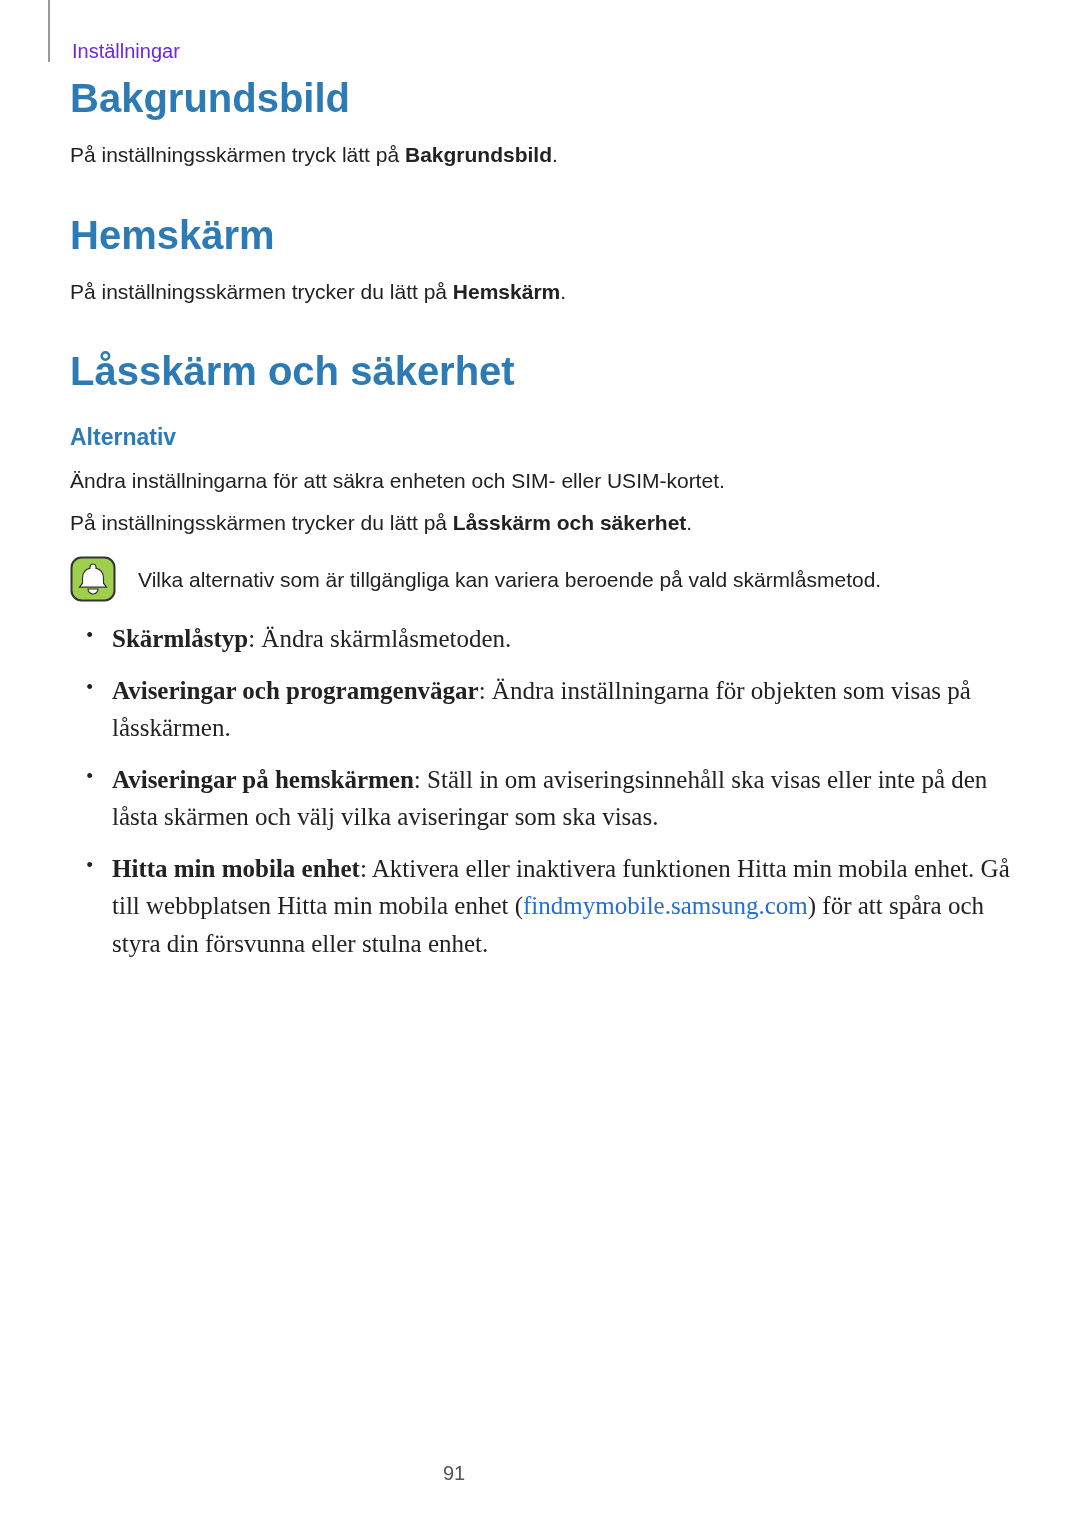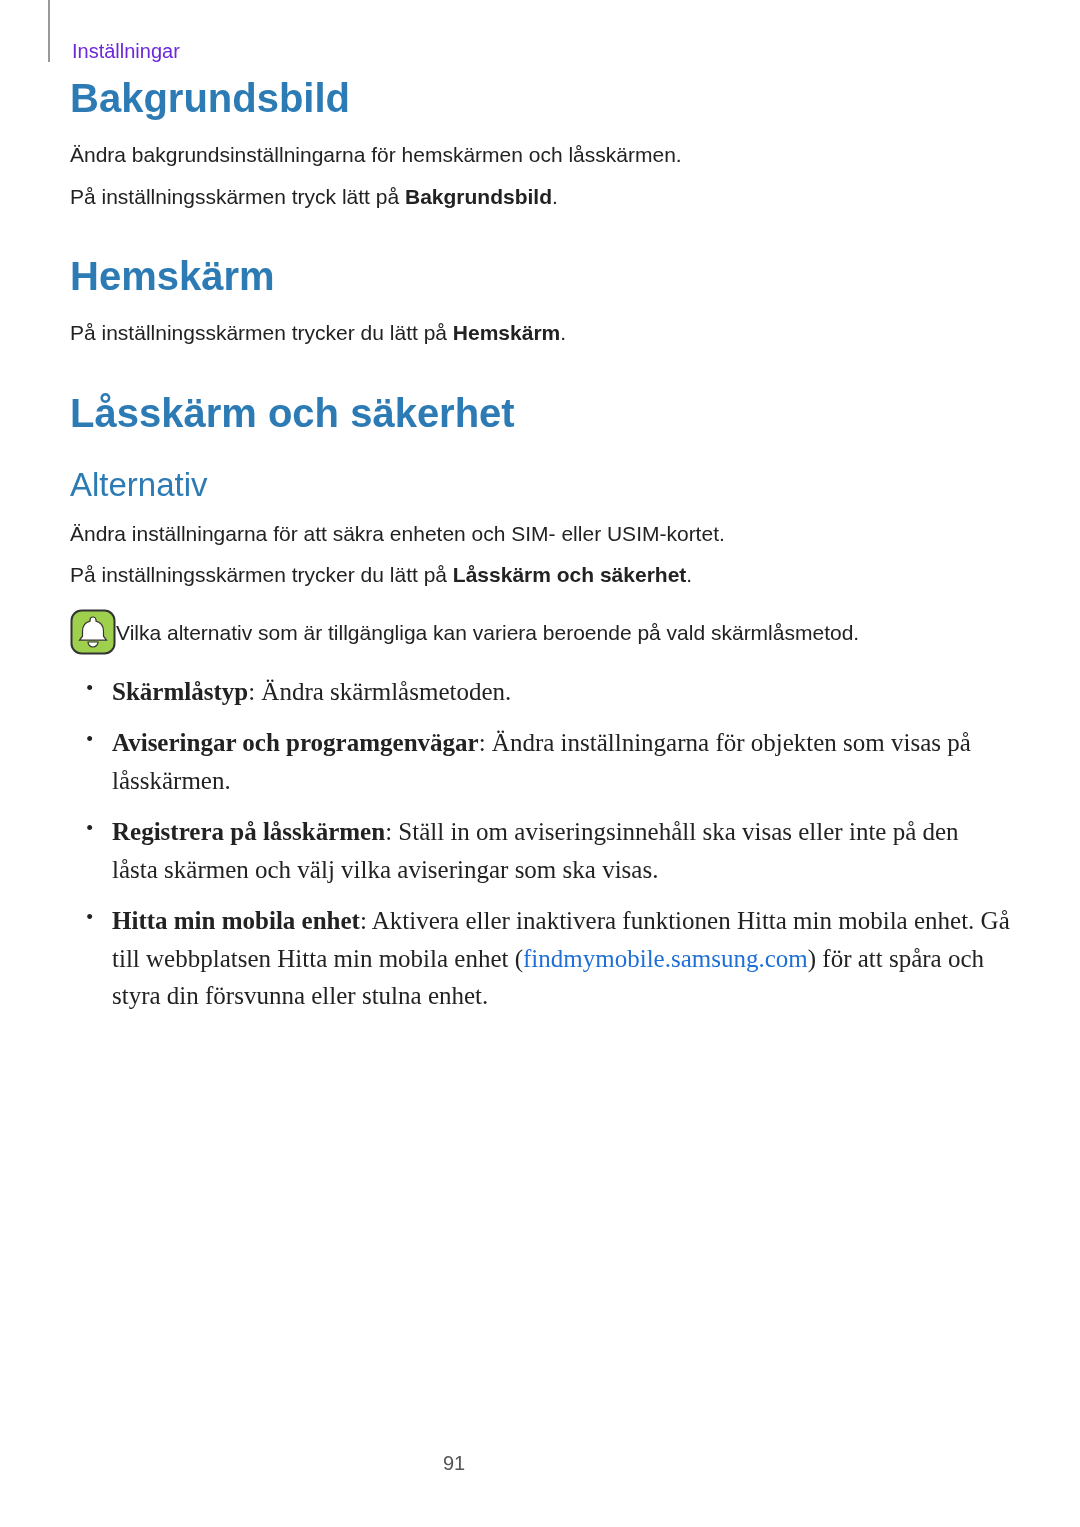--- a/index.html
+++ b/index.html
@@ -3,43 +3,42 @@
   <meta charset="utf-8">
   <style>
     * { box-sizing: border-box; margin: 0; padding: 0; }
     html, body { width: 1080px; height: 1527px; background: #fff; font-family: Arial, Helvetica, sans-serif; color: #222; }
     .page { position: relative; width: 1080px; height: 1527px; padding: 40px 70px 40px 70px; }
     .side-rule { position: absolute; left: 48px; top: 0; width: 2px; height: 62px; background: #999; }
     .breadcrumb { position: absolute; left: 72px; top: 40px; font-size: 20px; color: #6d28d9; }
     .content { margin-top: 36px; }
     h1.section { font-size: 40px; font-weight: bold; color: #2d7bb4; margin-top: 42px; margin-bottom: 18px; }
     h1.section:first-child { margin-top: 0; }
-    h2.subsection { font-size: 33px; font-weight: normal; color: #2d7bb4; margin-top: 30px; margin-bottom: 14px; }
+    h2.subsection { font-size: 23px; font-weight: bold; color: #2d7bb4; margin-top: 30px; margin-bottom: 14px; }
     p.body { font-size: 21px; line-height: 1.5; margin-bottom: 10px; color: #222; }
     .bold { font-weight: bold; }
     a.link { color: #1f6fd6; text-decoration: none; }
-    .note-row { display: flex; align-items: flex-start; margin-top: 18px; margin-bottom: 18px; }
+    .note-row { display: flex; align-items: flex-start; gap: 22px; margin-top: 18px; margin-bottom: 18px; }
     .note-icon { width: 46px; height: 46px; flex: 0 0 46px; }
     .note-icon svg { width: 46px; height: 46px; display: block; }
     ul.options { list-style: none; margin-top: 14px; padding-left: 28px; }
     ul.options li { position: relative; font-size: 25px; line-height: 1.5; margin-bottom: 14px; padding-left: 14px; font-family: Liberation Serif, serif; }
     ul.options li::before { content: "•"; position: absolute; left: -12px; top: 0; font-size: 21px; color: #222; }
-    .page-number { position: absolute; bottom: 52px; left: 0; width: 908px; text-align: center; font-size: 20px; color: #555; }
+    .page-number { position: absolute; bottom: 42px; left: 0; width: 908px; text-align: center; font-size: 20px; color: #555; }
   </style>
 </head>
 <body>
 
 <div class="page">
   <div class="side-rule"></div>
   <div class="breadcrumb">Inställningar</div>
 
   <div class="content">
 
     <h1 class="section">Bakgrundsbild</h1>
-    <p class="body">Ändra bakgrundsinställningarna för hemskärmen och låsskärmen.</p>
     <p class="body">
       <span>På inställningsskärmen tryck lätt på </span><span class="bold">Bakgrundsbild</span><span>.</span>
     </p>
 
     <h1 class="section">Hemskärm</h1>
     <p class="body">
       <span>På inställningsskärmen trycker du lätt på </span><span class="bold">Hemskärm</span><span>.</span>
     </p>
 
     <h1 class="section">Låsskärm och säkerhet</h1>
@@ -61,21 +60,21 @@
     </div>
 
     <ul class="options">
       <li>
         <span class="bold">Skärmlåstyp</span><span>: Ändra skärmlåsmetoden.</span>
       </li>
       <li>
         <span class="bold">Aviseringar och programgenvägar</span><span>: Ändra inställningarna för objekten som visas på låsskärmen.</span>
       </li>
       <li>
-        <span class="bold">Registrera på låsskärmen</span><span>: Ställ in om aviseringsinnehåll ska visas eller inte på den låsta skärmen och välj vilka aviseringar som ska visas.</span>
+        <span class="bold">Aviseringar på hemskärmen</span><span>: Ställ in om aviseringsinnehåll ska visas eller inte på den låsta skärmen och välj vilka aviseringar som ska visas.</span>
       </li>
       <li>
         <span class="bold">Hitta min mobila enhet</span><span>: Aktivera eller inaktivera funktionen Hitta min mobila enhet. Gå till webbplatsen Hitta min mobila enhet (</span><a class="link" href="#">findmymobile.samsung.com</a><span>) för att spåra och styra din försvunna eller stulna enhet.</span>
       </li>
     </ul>
 
   </div>
 
   <div class="page-number">91</div>
 </div>

